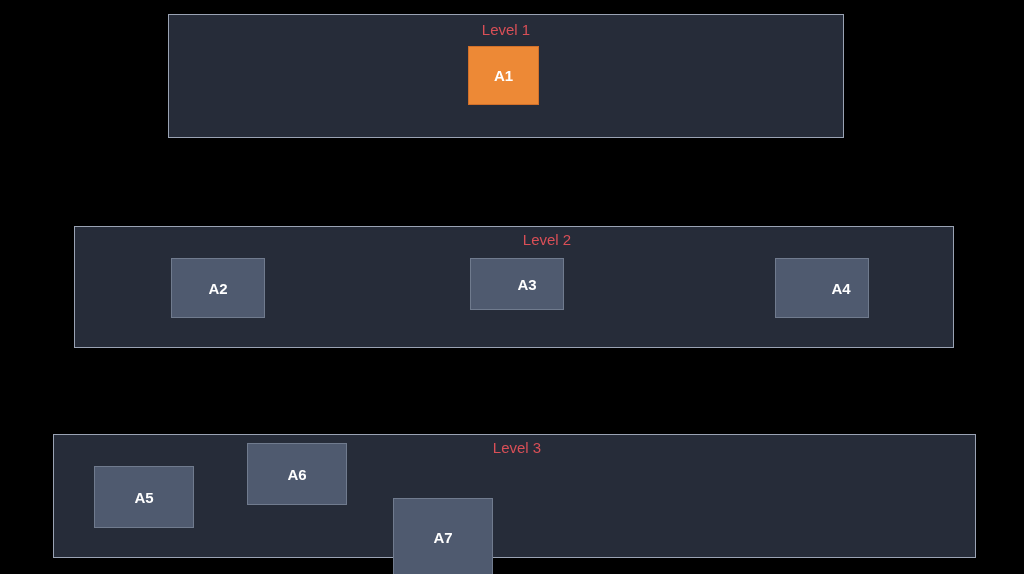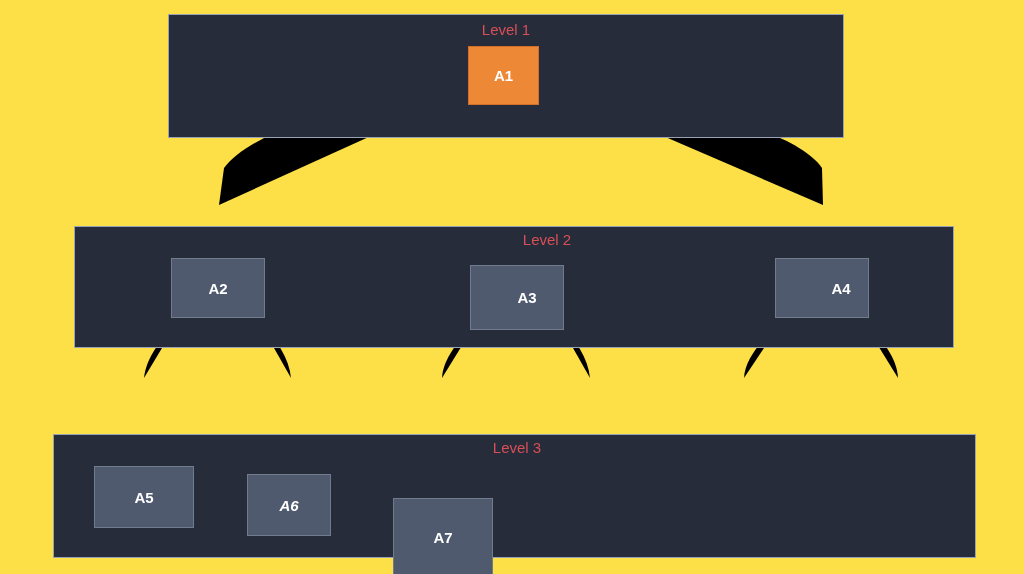--- a/index.html
+++ b/index.html
@@ -7,21 +7,21 @@
     padding: 0;
     background: #ffffff;
   }
   body {
     font-family: "Liberation Sans", sans-serif;
   }
   #canvas {
     position: relative;
     width: 1024px;
     height: 574px;
-    background: #fde047;
+    background: #000000;
     overflow: hidden;
   }
   
   .band {
     position: absolute;
     background: #262c39;
     border: 1px solid #9aa3b4;
     box-sizing: border-box;
   }
   #band-level1 { left: 168px;  top: 14px;  width: 676px; height: 124px; }
@@ -61,25 +61,25 @@
   }
   .node.child {
     background: #4f5a6f;
     border: 1px solid #707b8e;
   }
 
   
   #node-A1 { left: 468px; top: 46px;  width: 71px; height: 59px; }
   
   #node-A2 { left: 171px; top: 258px; width: 94px; height: 60px; }
-  #node-A3 { left: 470px; top: 265px; width: 94px; height: 65px; padding-left: 20px; }
+  #node-A3 { left: 470px; top: 258px; width: 94px; height: 52px; padding-left: 20px; }
   #node-A4 { left: 775px; top: 258px; width: 94px; height: 60px; padding-left: 38px; }
   
   #node-A5  { left: 94px;  top: 466px; width: 100px; height: 62px; }
-  #node-A6  { left: 247px; top: 474px; width: 84px; height: 62px; font-style: italic; }
+  #node-A6  { left: 247px; top: 443px; width: 100px; height: 62px; }
   #node-A7  { left: 393px; top: 466px; width: 100px; height: 78px; margin-top: 32px; }</style>
 </head>
 <body>
 
 <div id="canvas">
 
   
   <div class="band" id="band-level1"></div>
   <div class="band" id="band-level2"></div>
   <div class="band" id="band-level3"></div>

